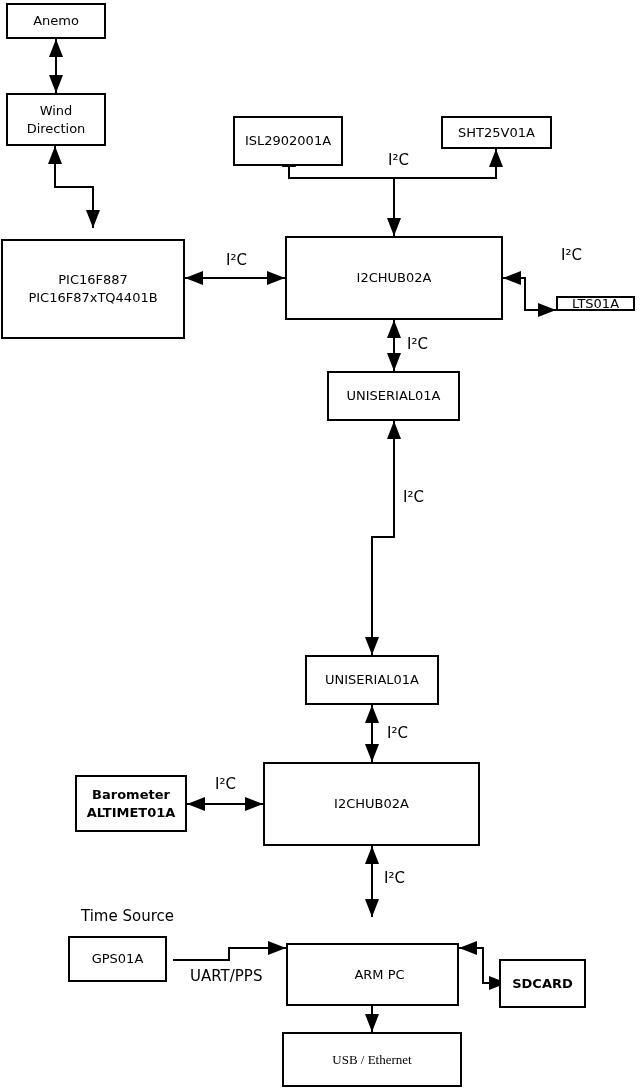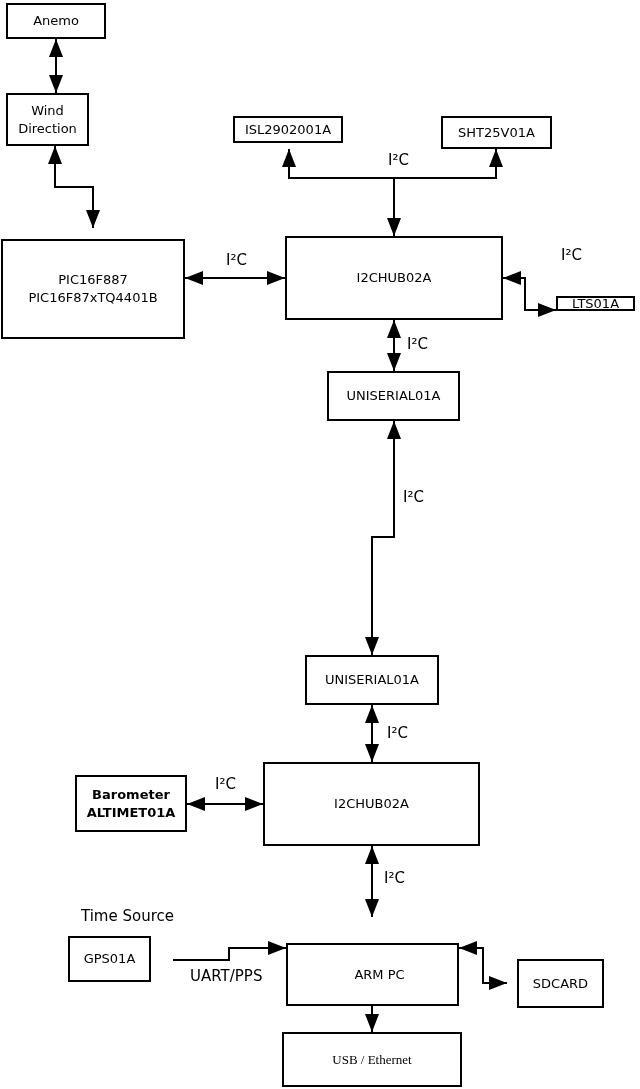--- a/index.html
+++ b/index.html
@@ -70,48 +70,48 @@
       <line x1="187" y1="804" x2="263" y2="804" marker-start="url(#ah)" marker-end="url(#ah)"></line>
       <line x1="372" y1="846" x2="372" y2="917" marker-start="url(#ah)" marker-end="url(#ah)"></line>
       <polyline points="173,960 229,960 229,948 286,948" marker-end="url(#ah)"></polyline>
       <polyline points="459,948 483,948 483,983 507,983" marker-start="url(#ah)" marker-end="url(#ah)"></polyline>
       <line x1="372" y1="980" x2="372" y2="1032" marker-start="url(#ah)" marker-end="url(#ah)"></line>
     </g>
   </svg>
 
   <div class="box" style="left:6px; top:3px; width:100px; height:36px;">Anemo</div>
 
-  <div class="box" style="left:6px; top:93px; width:83px; height:53px;">Wind
+  <div class="box" style="left:6px; top:93px; width:100px; height:53px;">Wind
 Direction</div>
 
   <div class="box" style="left:1px; top:239px; width:184px; height:100px;">PIC16F887
 PIC16F87xTQ4401B</div>
 
-  <div class="box" style="left:233px; top:116px; width:110px; height:27px;">ISL2902001A</div>
+  <div class="box" style="left:233px; top:116px; width:110px; height:50px;">ISL2902001A</div>
 
   <div class="box" style="left:441px; top:116px; width:111px; height:33px;">SHT25V01A</div>
 
   <div class="box" style="left:285px; top:236px; width:218px; height:84px;">I2CHUB02A</div>
 
   <div class="box" style="left:556px; top:296px; width:79px; height:15px;text-decoration:underline;">LTS01A</div>
 
   <div class="box" style="left:327px; top:371px; width:133px; height:50px;">UNISERIAL01A</div>
 
   <div class="box" style="left:305px; top:655px; width:134px; height:50px;">UNISERIAL01A</div>
 
   <div class="box" style="left:263px; top:762px; width:217px; height:84px;">I2CHUB02A</div>
 
   <div class="box" style="left:75px; top:775px; width:112px; height:57px;font-weight:bold;">Barometer
 ALTIMET01A</div>
 
-  <div class="box" style="left:68px; top:936px; width:83px; height:46px;">GPS01A</div>
+  <div class="box" style="left:68px; top:936px; width:99px; height:46px;">GPS01A</div>
 
   <div class="box" style="left:286px; top:943px; width:173px; height:63px;padding-left:14px;">ARM PC</div>
 
-  <div class="box" style="left:517px; top:959px; width:87px; height:49px;">SDCARD</div>
+  <div class="box" style="left:499px; top:959px; width:87px; height:49px;font-weight:bold;">SDCARD</div>
 
   <div class="box" style="left:282px; top:1032px; width:180px; height:55px;font-family:Liberation Serif, serif;">USB / Ethernet</div>
 
   <span class="lbl" style="left:226px; top:251px;">I²C</span>
 
   <span class="lbl" style="left:388px; top:151px;">I²C</span>
 
   <span class="lbl" style="left:561px; top:246px;">I²C</span>
 
   <span class="lbl" style="left:407px; top:335px;">I²C</span>

